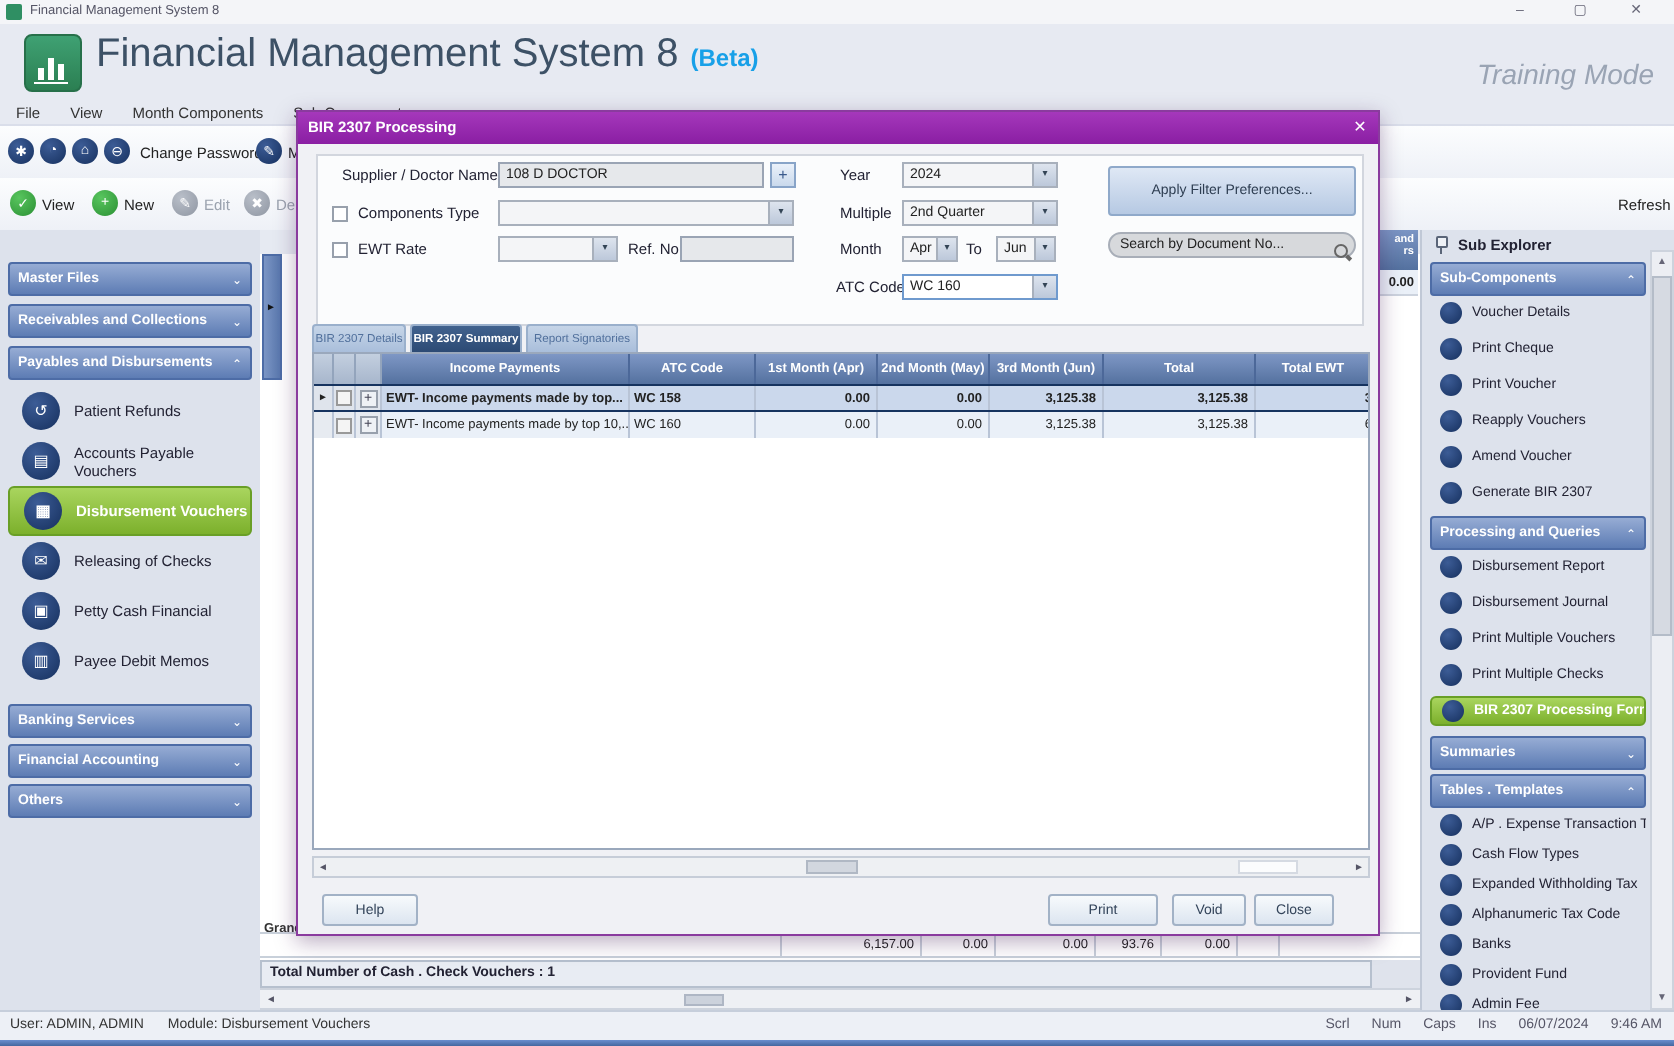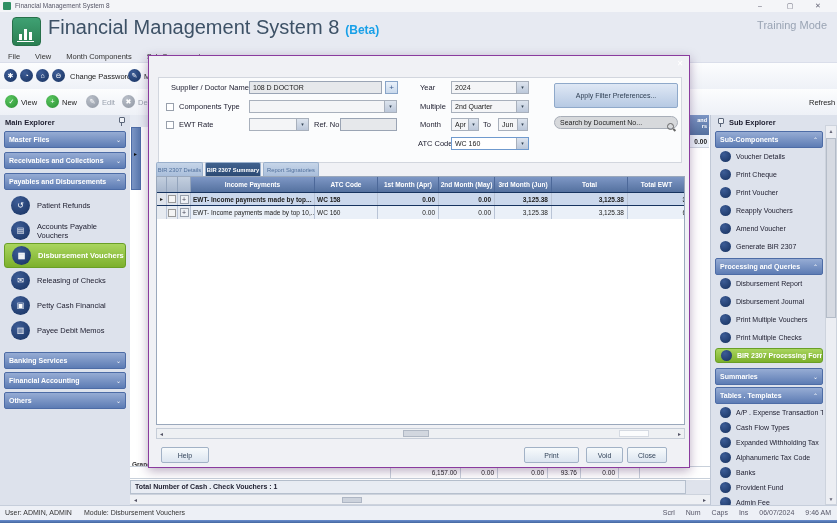--- a/index.html
+++ b/index.html
@@ -13,21 +13,21 @@
   .winbtn{top:1px;width:14px;height:10px;font-size:7px;color:#667;text-align:center;line-height:10px;}
   #header{left:0;top:12px;width:837px;height:38px;background:#e7eaf2;}
   .appic{left:12px;top:5px;width:27px;height:27px;border-radius:4px;border:1px solid #27704a;
     background:linear-gradient(#3fa173,#2b7f52);}
   .appic i{position:absolute;background:#fff;width:3px;bottom:5px;}
   .appic .b1{left:6px;height:6px}.appic .b2{left:11px;height:11px}.appic .b3{left:16px;height:8px}
   .appic .base{position:absolute;left:4px;bottom:3px;width:17px;height:1px;background:#fff;}
   .htitlewrap{left:48px;top:4px;display:flex;align-items:baseline;gap:6px;white-space:nowrap;}
   .htitle{font-size:20px;color:#3d5166;}
   .hbeta{font-size:12px;font-weight:bold;color:#18a0e8;}
-  .trainmode{right:10px;top:7px;font-size:11px;color:#9aa4b4;}
+  .trainmode{right:10px;top:17px;font-size:14px;color:#9aa4b4;font-style:italic;}
   #menubar{left:0;top:50px;width:837px;height:13px;background:#e7eaf2;border-bottom:1px solid #dadeea;
     display:flex;align-items:center;gap:15px;padding-left:8px;box-sizing:border-box;font-size:7.5px;color:#333;}
   .toolbar{left:0;width:837px;height:26px;background:linear-gradient(#fcfdfe,#eef1f7);border-bottom:1px solid #dcdfe8;}
   #toolbar1{top:63px;} #toolbar2{top:89px;}
   .circ{position:absolute;width:13px;height:13px;border-radius:50%;color:#fff;font-size:7px;
     display:flex;align-items:center;justify-content:center;
     background:radial-gradient(circle at 35% 30%,#3c5c96,#17315f);}
   .circ.green{background:radial-gradient(circle at 35% 30%,#58c55e,#2b9034);}
   .circ.gray{background:radial-gradient(circle at 35% 30%,#b9bfc9,#8f96a2);}
   .tlabel{position:absolute;font-size:7.5px;color:#222;white-space:nowrap;}
@@ -193,24 +193,20 @@
     <div class="circ gray" style="left:86px;top:6px">✎</div>
     <div class="tlabel dis" style="left:102px;top:9px">Edit</div>
     <div class="circ gray" style="left:122px;top:6px">✖</div>
     <div class="tlabel dis" style="left:138px;top:9px">Delete</div>
     <div class="abs searchbox"></div>
     <div class="circ refreshic abs">↻</div>
     <div class="tlabel" style="left:809px;top:9px">Refresh</div>
   </div>
 
   <div class="abs sidepanel" id="leftbar">
-    <div class="panelhdr">
-      <span>Main Explorer</span>
-      <span style="margin-left:auto"><span class="pin"></span></span>
-    </div>
     <div class="sechdr" style="left:4px;top:16px;width:122px">
       <span>Master Files</span>
       <span class="chev">⌄</span>
     </div>
     <div class="sechdr" style="left:4px;top:37px;width:122px">
       <span>Receivables and Collections</span>
       <span class="chev">⌄</span>
     </div>
     <div class="sechdr" style="left:4px;top:58px;width:122px">
       <span>Payables and Disbursements</span>
@@ -396,20 +392,21 @@
       <span>Num</span>
       <span>Caps</span>
       <span>Ins</span>
       <span>06/07/2024</span>
       <span>9:46 AM</span>
     </div>
     <div class="abs bluestrip"></div>
   </div>
 
   <div class="abs" id="dialog">
+    <div class="abs dtitle">BIR 2307 Processing</div>
     <div class="abs dclose">✕</div>
 
     <div class="abs fpanel"></div>
 
     <div class="flabel" style="left:22px;top:27px">Supplier / Doctor Name</div>
     <div class="field" style="left:100px;top:25px;width:133px">108 D DOCTOR</div>
     <div class="plusbtn" style="left:236px;top:25px">+</div>
 
     <div class="chk" style="left:17px;top:47px"></div>
     <div class="flabel" style="left:30px;top:46px">Components Type</div>

